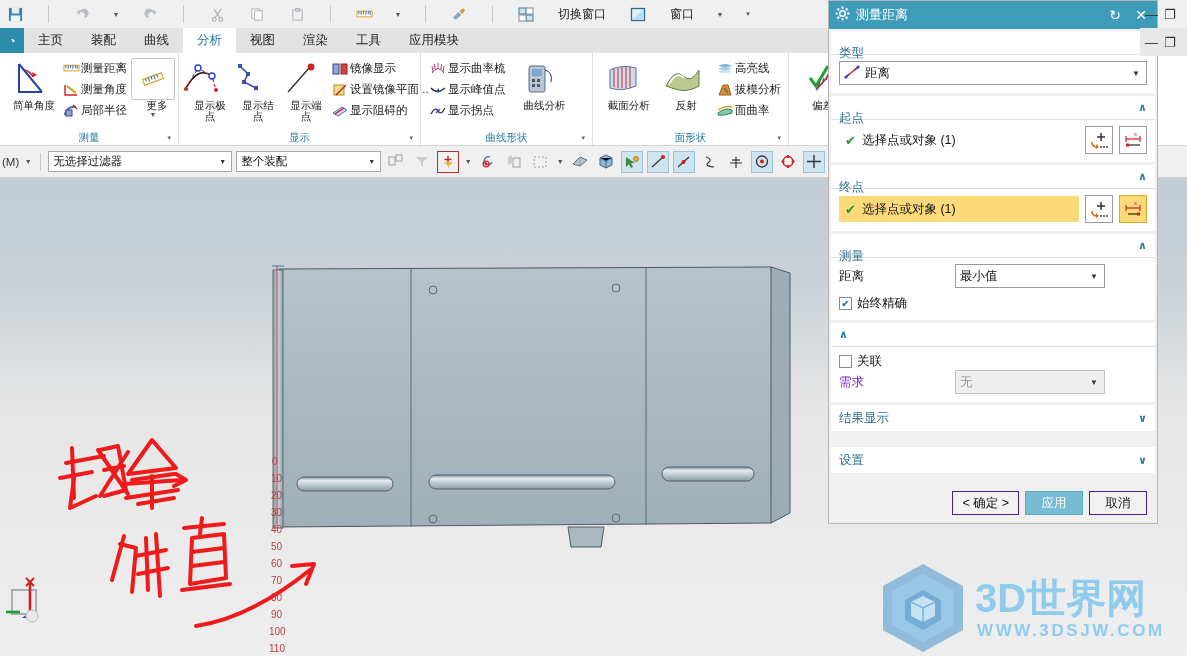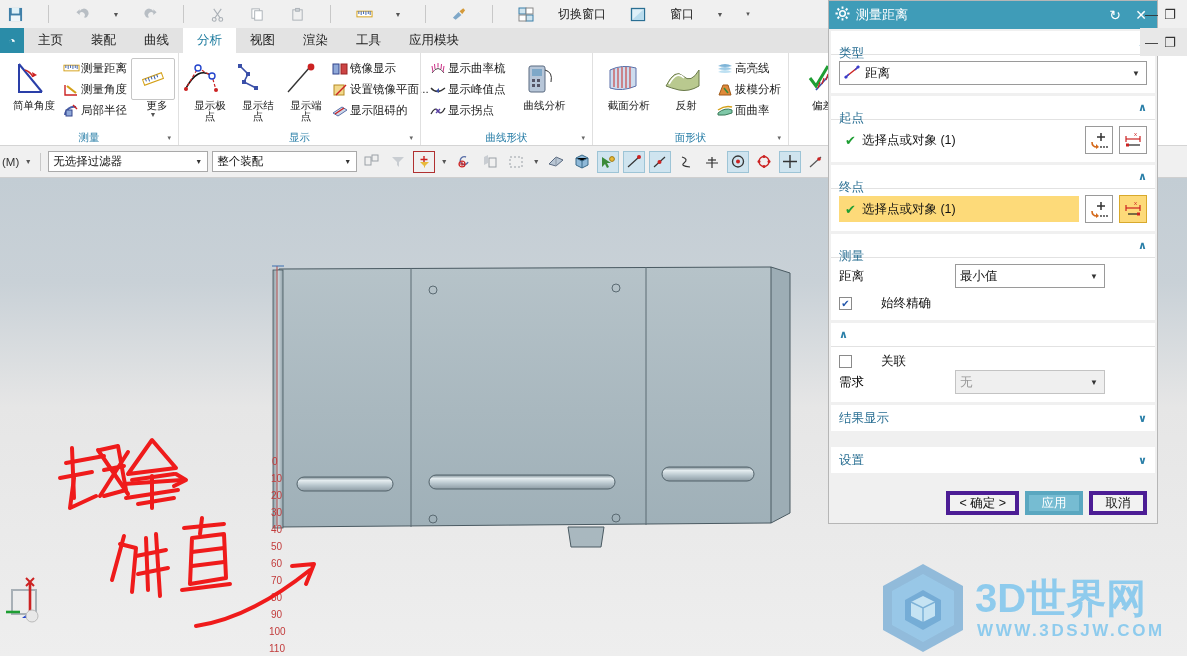--- a/index.html
+++ b/index.html
@@ -140,40 +140,40 @@
     padding: 0 6px; font-size: 12.5px; color: #111;
   }
   .selrow.hl { background: #fdda79; }
   .check { color: #1e9e33; font-size: 13px; font-weight: bold; }
   .sqbtn {
     width: 28px; height: 28px; border: 1px solid #9a9a9a; background: #fff;
     display: flex; align-items: center; justify-content: center;
   }
   .sqbtn.hl { background: #fdda79; border-color: #d8a92c; }
   .lblcell { font-size: 12.5px; color: #111; width: 110px; }
-  .lblcell.dim { color: #000000; }
+  .lblcell.dim { color: #6d28d9; }
   .cbrow { display: flex; align-items: center; gap: 5px; margin-top: 7px; }
   .cbox {
     width: 13px; height: 13px; border: 1px solid #8a8a8a; background: #fff;
     display: flex; align-items: center; justify-content: center;
     font-size: 10px; color: #2255aa; line-height: 1;
   }
   .cbox.off { color: transparent; }
-  .cbtext { font-size: 12.5px; color: #111; margin-left: 24px; }
+  .cbtext { font-size: 12.5px; color: #111; }
   .collapsed { height: 26px; display: flex; align-items: center; padding: 0 8px;
     background: #fff; margin-bottom: 16px; font-size: 12.5px; color: #2a6f93; }
   .collapsed .nm { flex: 1; }
   .collapsed .chev { color: #2a7fa8; font-size: 11px; font-weight: bold; }
   .dlg-foot {
     height: 40px; display: flex; align-items: center; justify-content: flex-end;
     gap: 6px; padding: 0 10px; flex: none; background: #f0f0f0;
   }
   .btn {
     min-width: 58px; height: 24px; padding: 0 9px; font-size: 12.5px;
-    border: 4px solid #4c1d95; background: #f2f2f2; color: #111;
+    border: 1px solid #4c1d95; background: #f2f2f2; color: #111;
     display: flex; align-items: center; justify-content: center;
   }
   .btn.primary { background: #76bcd2; border-color: #5aa7c0; color: #fff; }
 
   
   .wbtns {
     position: absolute; right: 0; top: 0; width: 47px; height: 56px;
     display: flex; flex-direction: column;
   }
   .wrow { flex: 1; display: flex; align-items: center; gap: 6px; padding-left: 5px;
@@ -536,21 +536,21 @@
       </div>
       <div class="rglabel"></div>
     </div>
 
   </div>
 
   <div class="selbar">
     <div class="lbl">(M)</div>
     <div class="caret">▼</div>
     <div class="vsep"></div>
-    <div class="combo" style="width:160px;">
+    <div class="combo" style="width:184px;">
       <span>无选择过滤器</span>
       <span class="arr">▼</span>
     </div>
     <div class="combo" style="width:145px;">
       <span>整个装配</span>
       <span class="arr">▼</span>
     </div>
     <div class="icbtn">
       <svg width="16" height="15" viewBox="0 0 16 15">
           <rect x="1" y="3" width="6" height="8" fill="none" stroke="#9aa0a6"></rect>

